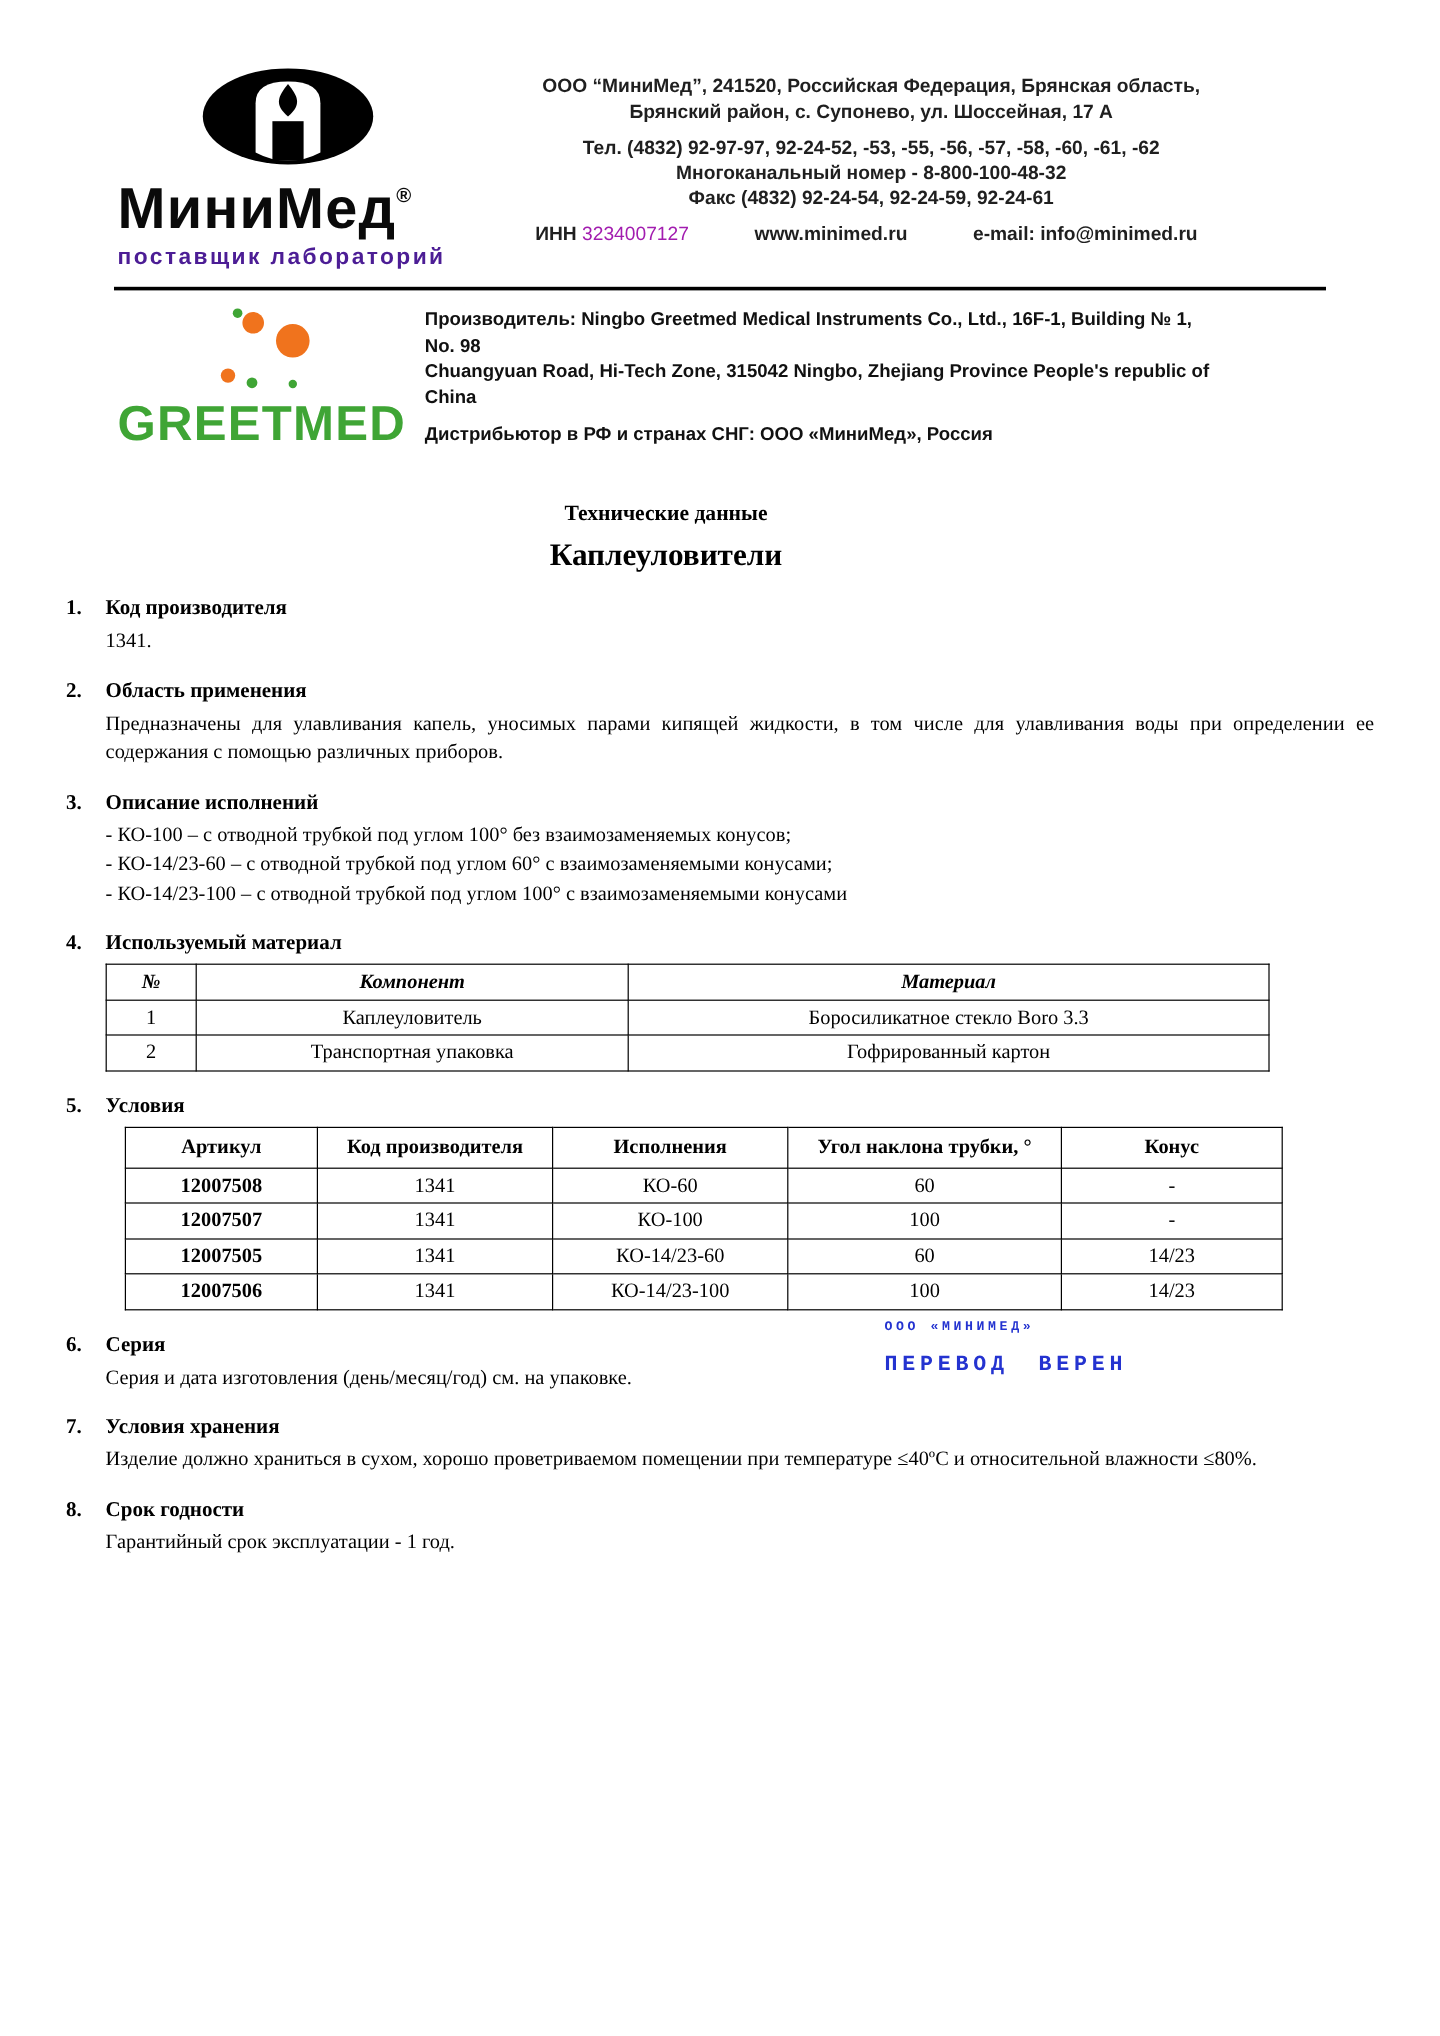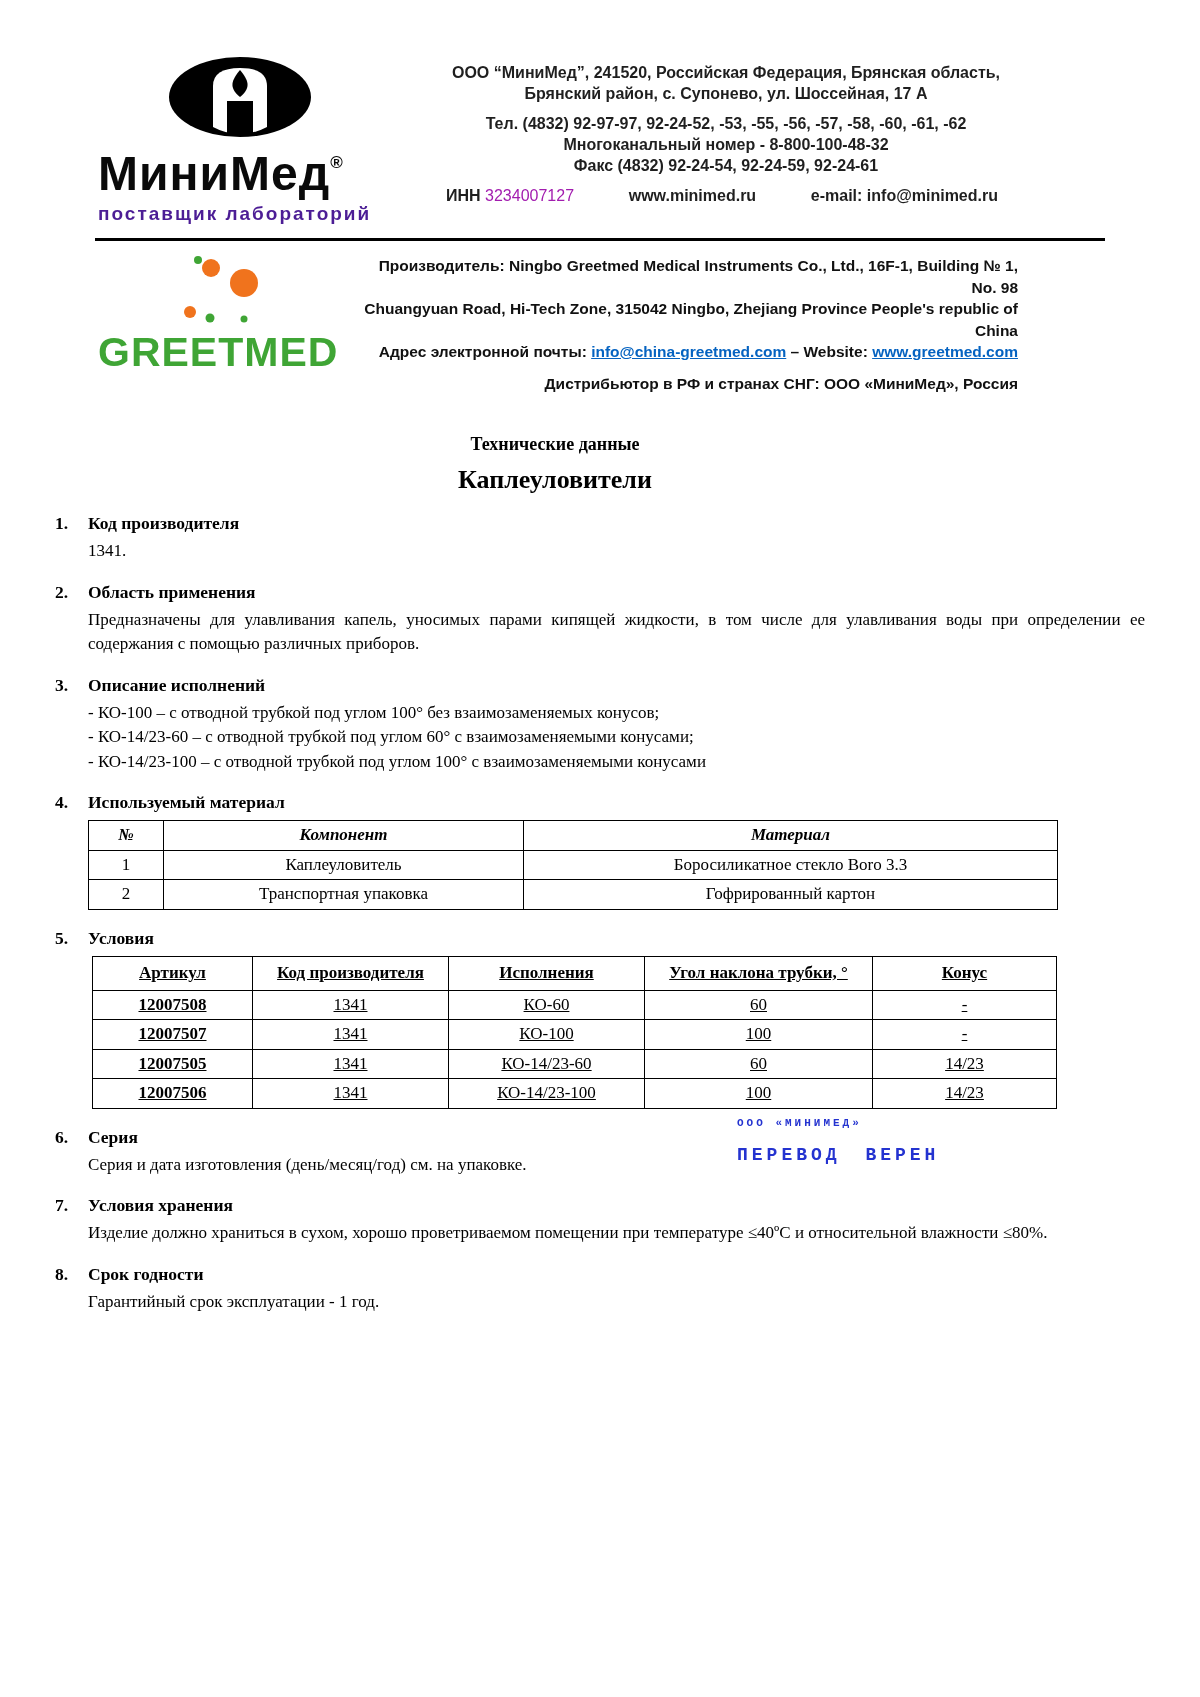--- a/index.html
+++ b/index.html
@@ -43,21 +43,21 @@
   
   .mfr { display:flex; margin:10px 0 0 98px; }
   .gm-logo { width:256px; flex:0 0 auto; padding-top:4px; }
   .gm-dots { display:block; }
   .gm-text {
     font-family:"Liberation Sans", sans-serif;
     font-weight:bold; font-size:41px; letter-spacing:1px;
     color:#3fa535; margin-top:2px; white-space:nowrap;
   }
   .mfr-text {
-    width:664px; text-align:right; padding-top:4px;
+    width:664px; text-align:left; padding-top:4px;
     font-family:"Liberation Sans", sans-serif;
     font-weight:bold; font-size:15.5px; line-height:21.5px; color:#111;
   }
   .mfr-link { color:#0563c1; text-decoration:underline; cursor:pointer; }
   .mfr-distrib { margin-top:10px; }
 
   
   .doc-subtitle {
     margin:40px 145px 0 55px; text-align:center;
     font-weight:bold; font-size:18px;
@@ -79,21 +79,21 @@
   table.tbl {
     border-collapse:collapse; table-layout:fixed;
     margin-top:6px; font-size:17px;
   }
   table.tbl th, table.tbl td {
     border:1px solid #000; text-align:center;
     padding:2px 6px; height:28px; overflow:hidden;
   }
   table.t4 { width:969px; }
   table.t4 th { font-weight:bold; font-style:italic; }
-  table.t5 { width:964px; margin-left:4px;text-decoration:underline; }
+  table.t5 { width:964px; margin-left:16px; }
   table.t5 th { font-weight:bold; height:34px; }
   table.t5 td.art { font-weight:bold; }
 
   
   .stamp {
     position:absolute; left:682px; top:-8px;
     font-family:"Liberation Mono", monospace;
     font-weight:bold; color:#2433d0; white-space:nowrap;
   }
   .stamp-line1 { font-size:11px; letter-spacing:3px; }
@@ -141,26 +141,20 @@
         <circle cx="100" cy="5" r="4" fill="#3fa535"></circle>
         <circle cx="92" cy="57" r="6" fill="#f0731d"></circle>
         <circle cx="112" cy="63" r="4.5" fill="#3fa535"></circle>
         <circle cx="146" cy="64" r="3.5" fill="#3fa535"></circle>
       </svg>
       <div class="gm-text">GREETMED</div>
     </div>
     <div class="mfr-text">
       <div>Производитель: Ningbo Greetmed Medical Instruments Co., Ltd., 16F-1, Building № 1, No. 98</div>
       <div>Chuangyuan Road, Hi-Tech Zone, 315042 Ningbo, Zhejiang Province People's republic of China</div>
-      <div>
-        <span>Адрес электронной почты:</span>
-        <span class="mfr-link">info@china-greetmed.com</span>
-        <span>– Website:</span>
-        <span class="mfr-link">www.greetmed.com</span>
-      </div>
       <div class="mfr-distrib">Дистрибьютор в РФ и странах СНГ: ООО «МиниМед», Россия</div>
     </div>
   </section>
 
   <div class="doc-subtitle">Технические данные</div>
   <h1 class="doc-title">Каплеуловители</h1>
 
   <section class="sec">
     <div class="sec-head">
       <span class="sec-num">1.</span>

